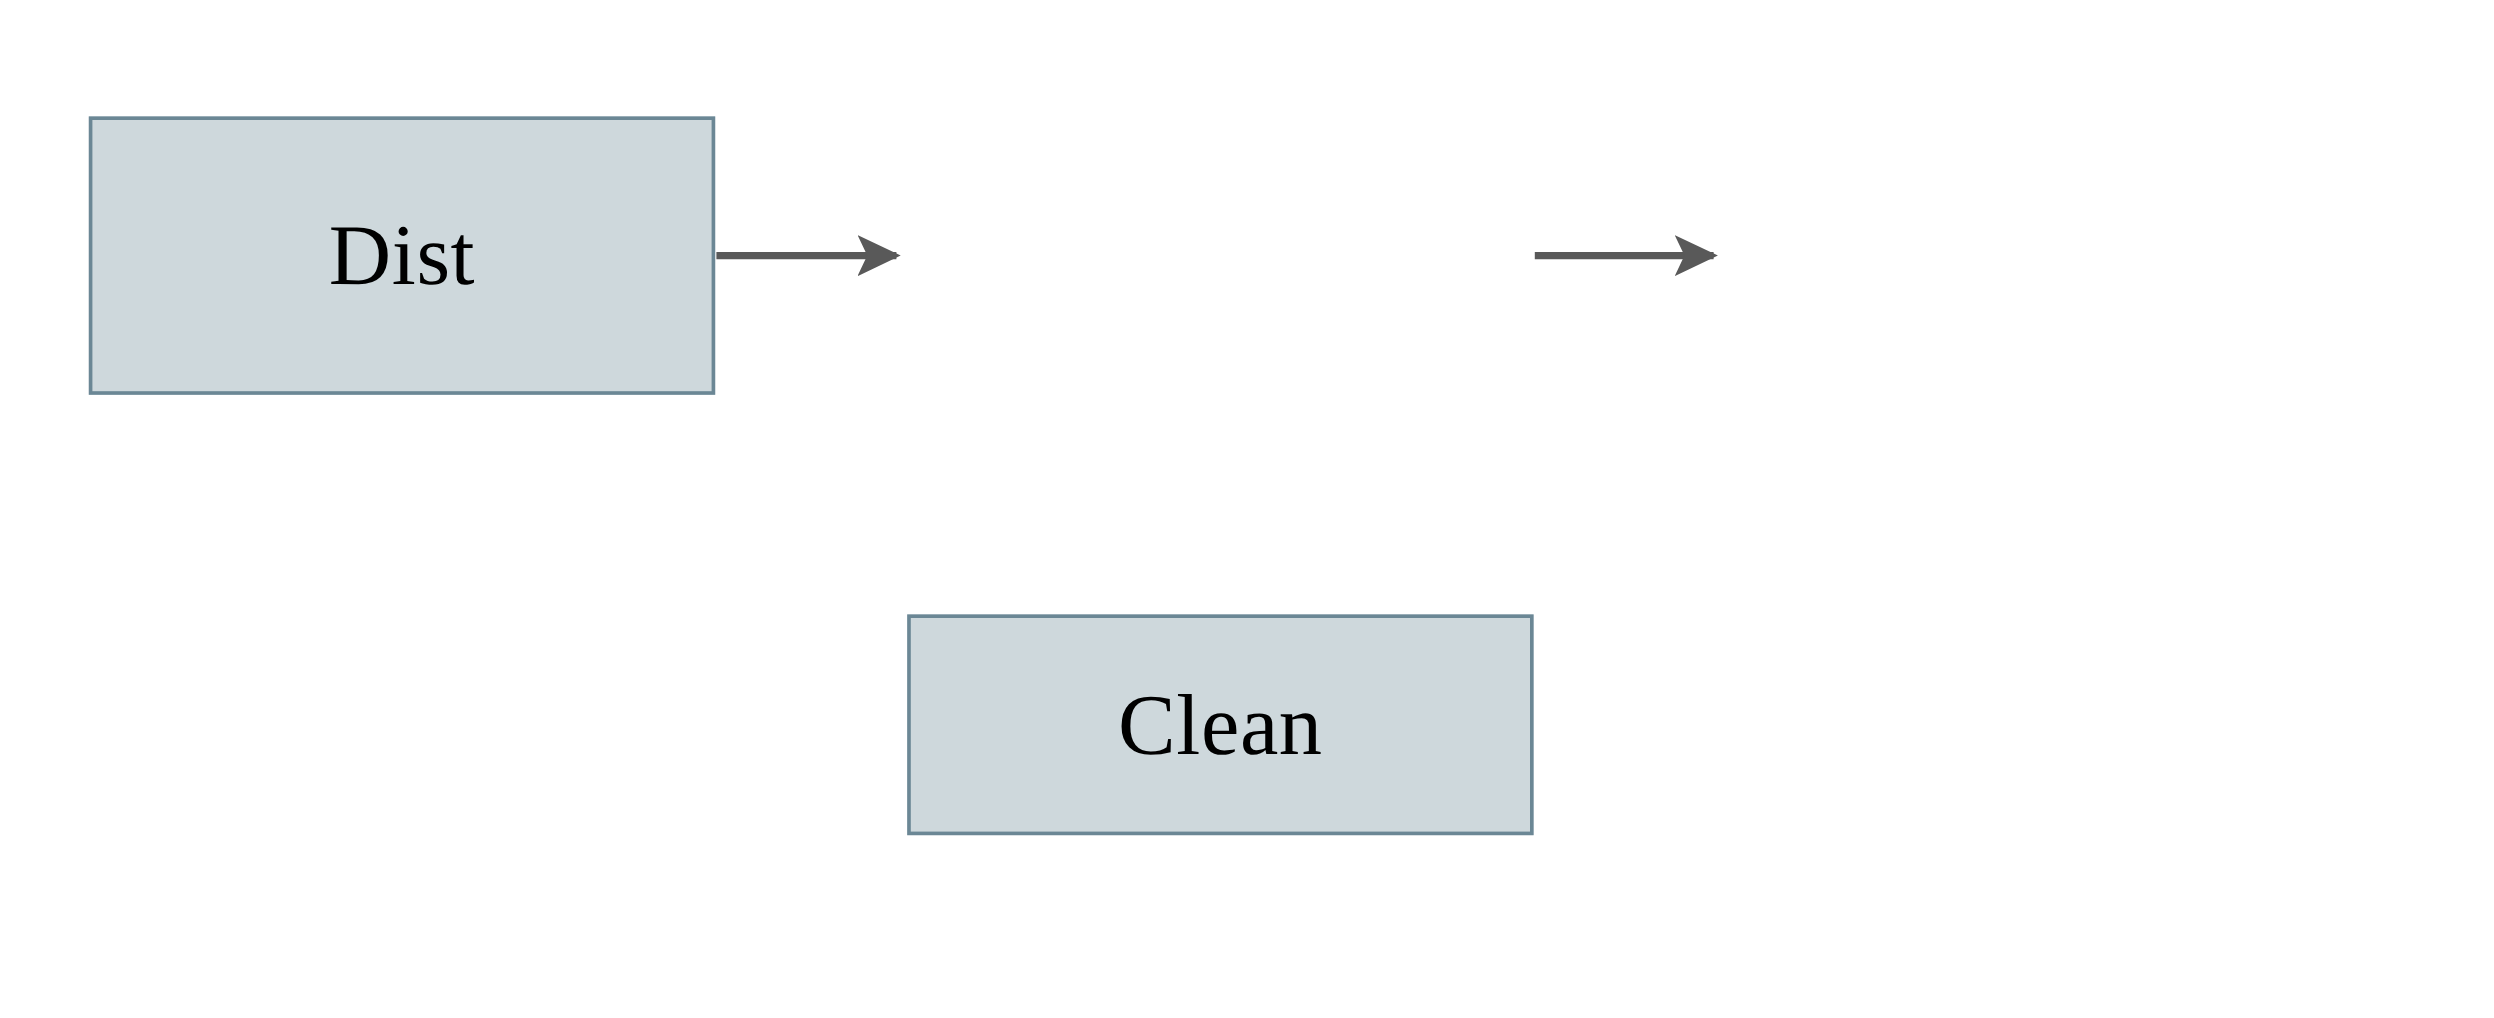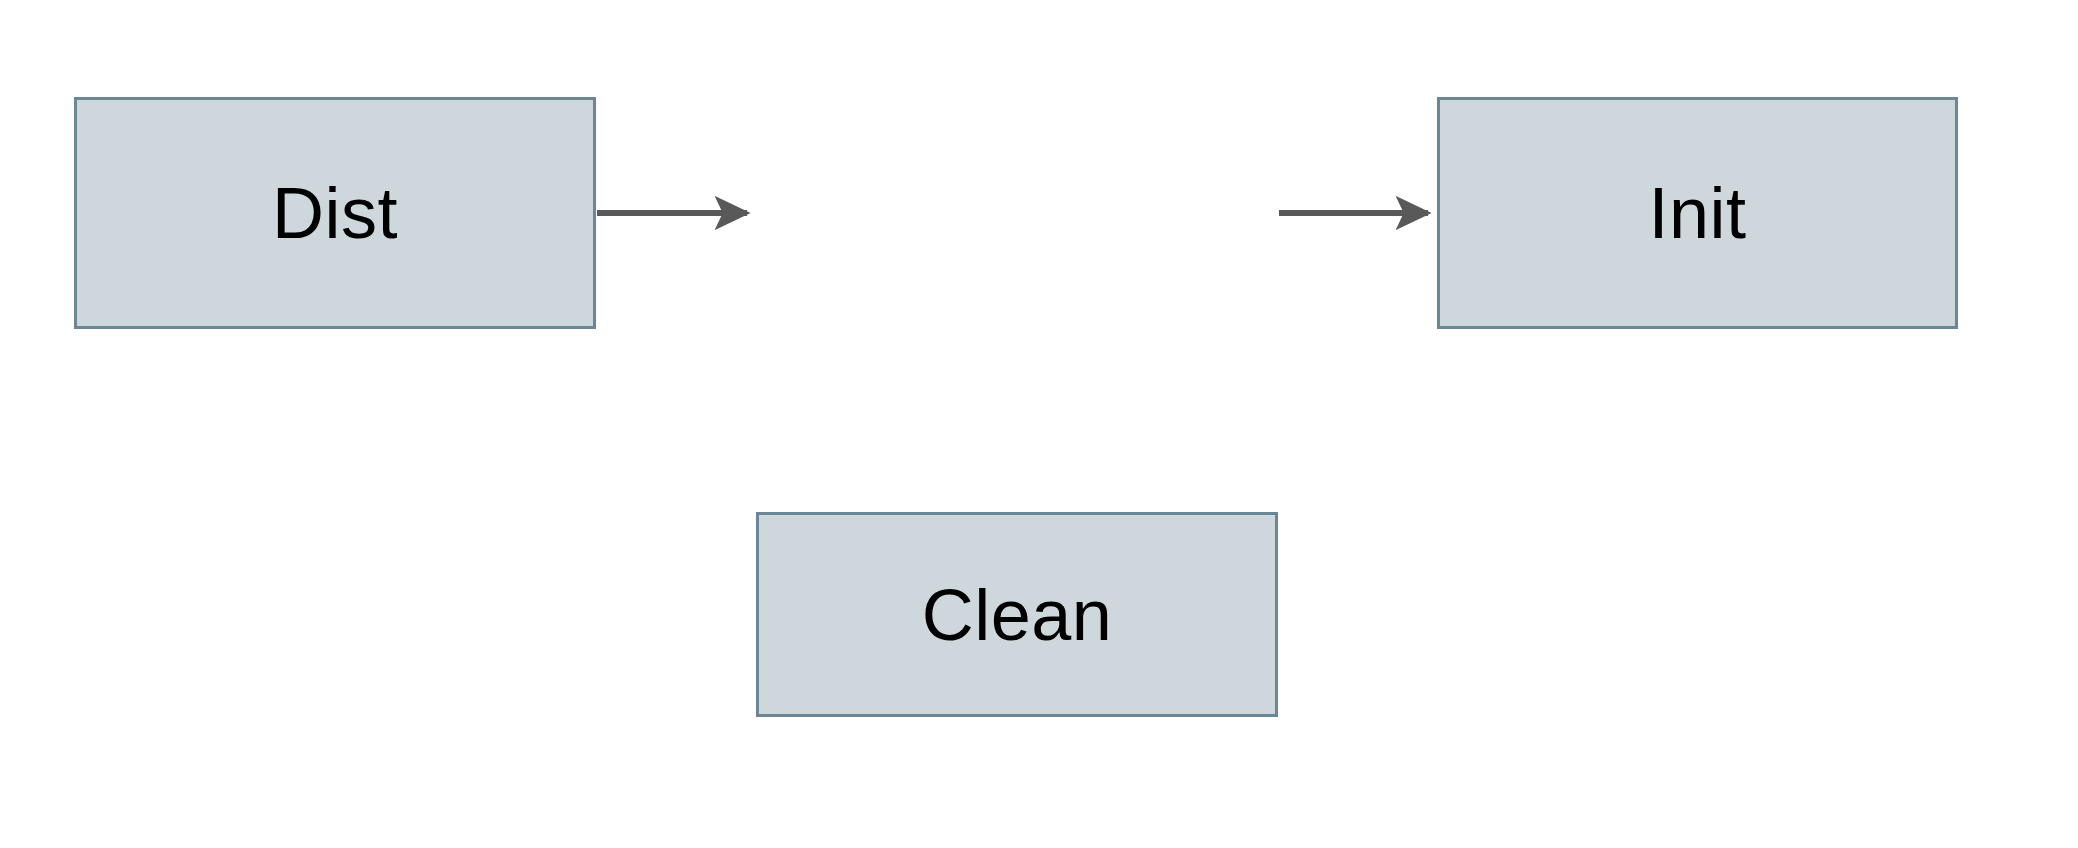--- a/index.html
+++ b/index.html
@@ -19,21 +19,21 @@
   .node {
     position: absolute;
     box-sizing: border-box;
     background: #ced8dc;
     border: 3px solid #6b8795;
     display: flex;
     align-items: center;
     justify-content: center;
   }
   .node-label {
-    font-family: Liberation Sans, sans-serif;
+    font-family: Liberation Serif, serif;
     font-size: 72px;
     font-weight: 400;
     line-height: 1;
     color: #000000;
     letter-spacing: 0.5px;
     white-space: nowrap;
     user-select: none;
   }
   .edge-layer {
     position: absolute;
@@ -59,21 +59,18 @@
     <line x1="597" y1="213" x2="747" y2="213" stroke="#595959" stroke-width="6" marker-end="url(#arrowhead)"></line>
 
     <line x1="1279" y1="213" x2="1428" y2="213" stroke="#595959" stroke-width="6" marker-end="url(#arrowhead)"></line>
   </svg>
 
   <div class="node" style="left:74px; top:97px; width:522px; height:232px;">
     <span class="node-label">Dist</span>
   </div>
 
 
-  <div class="node" style="left:1437px; top:97px; width:521px; height:232px;">
-    <span class="node-label">Init</span>
-  </div>
 
-  <div class="node" style="left:756px; top:512px; width:522px; height:205px;">
+  <div class="node" style="left:756px; top:512px; width:522px; height:184px;">
     <span class="node-label">Clean</span>
   </div>
 
 </div>
 
 </body></html>

